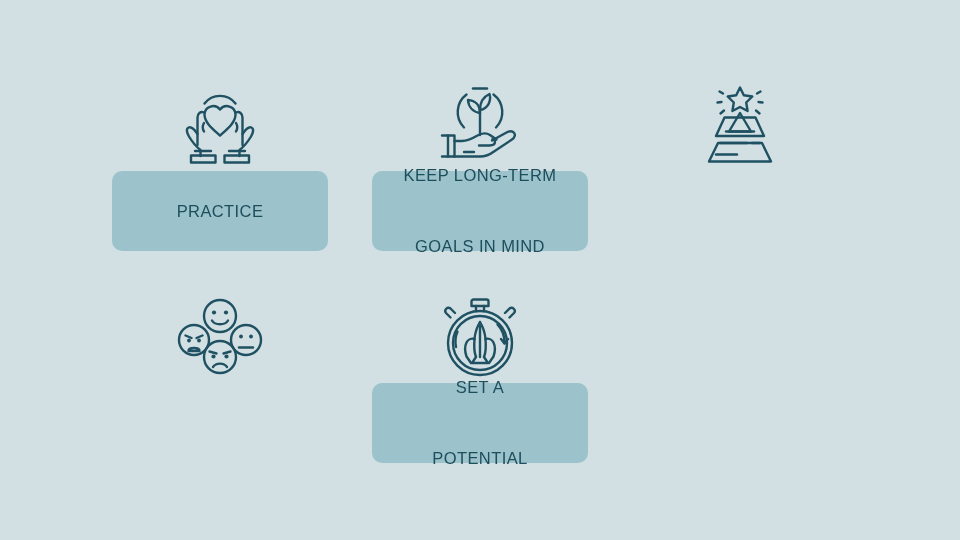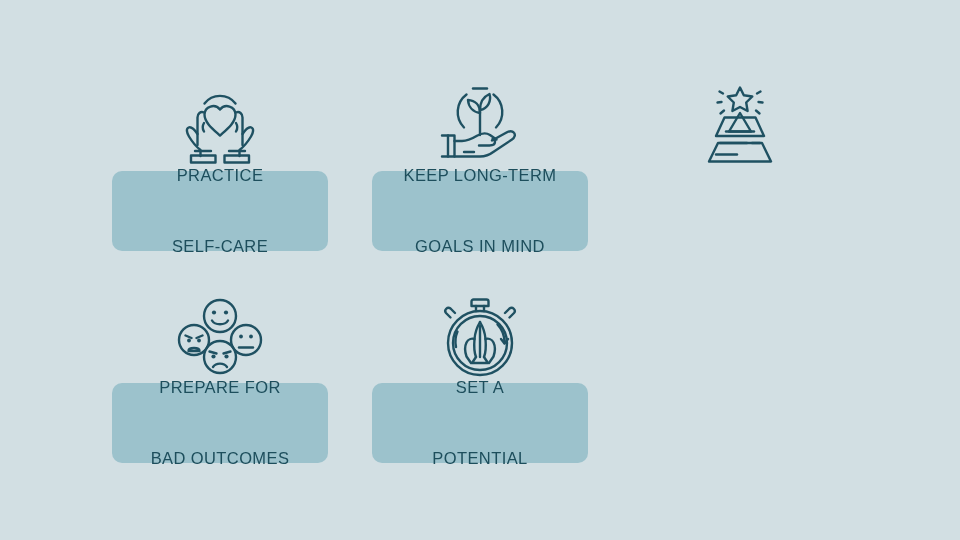--- a/index.html
+++ b/index.html
@@ -108,21 +108,20 @@
           <path class="ico-stroke" d="M68.5 51 C71.2 47 75 43.5 77.4 44.5 C80 45.6 79.4 49.5 77 53.5 C74 58.5 70 63.5 65.5 67 L65.5 73"></path>
           <path class="ico-stroke" d="M62 40 C63.5 42.5 63.5 46 62 48.5"></path>
           <path class="ico-stroke" d="M17 72.5 L41.5 72.5 L41.5 79.5 L17 79.5 Z"></path>
           <path class="ico-stroke" d="M50.5 72.5 L75 72.5 L75 79.5 L50.5 79.5 Z"></path>
           <path class="ico-stroke" d="M21 68 L37 68"></path>
           <path class="ico-stroke" d="M55 68 L71 68"></path>
         </svg>
       </div>
       <div class="card">
         <div class="card-line">PRACTICE</div>
-        <div class="card-line">SELF-CARE</div>
       </div>
     </div>
 
 
     <div class="cell">
         <div class="icon-wrap">
         <svg viewBox="0 0 92 84" xmlns="http://www.w3.org/2000/svg" aria-hidden="true">
           <path class="ico-stroke" d="M39 5.5 L53 5.5"></path>
           <path class="ico-stroke" d="M32.5 11.5 A22 22 0 0 0 30 44.5"></path>
           <path class="ico-stroke" d="M59.5 11.5 A22 22 0 0 1 62 44.5"></path>
@@ -185,24 +184,20 @@
           <circle class="ico-fill" cx="77" cy="41.5" r="1.9"></circle>
           <path class="ico-stroke" d="M65 52.5 L79 52.5"></path>
 
           <circle class="ico-stroke" cx="46" cy="62" r="16"></circle>
           <path class="ico-stroke" d="M35.5 56.5 L42.5 58.5"></path>
           <path class="ico-stroke" d="M56.5 56.5 L49.5 58.5"></path>
           <circle class="ico-fill" cx="39.5" cy="61.5" r="2.1"></circle>
           <circle class="ico-fill" cx="52.5" cy="61.5" r="2.1"></circle>
           <path class="ico-stroke" d="M39 72 C42 67.5 50 67.5 53 72"></path>
         </svg>
-      </div>
-      <div class="card">
-        <div class="card-line">PREPARE FOR</div>
-        <div class="card-line">BAD OUTCOMES</div>
       </div>
     </div>
 
     <div class="cell">
       <div class="icon-wrap">
         <svg viewBox="0 0 92 84" xmlns="http://www.w3.org/2000/svg" aria-hidden="true">
           <path class="ico-stroke" d="M39.5 4.5 L52.5 4.5 A2 2 0 0 1 54.5 6.5 L54.5 11 L37.5 11 L37.5 6.5 A2 2 0 0 1 39.5 4.5 Z"></path>
           <path class="ico-stroke" d="M42 11 L42 16"></path>
           <path class="ico-stroke" d="M50 11 L50 16"></path>
           <path class="ico-stroke" d="M21 18 L16.5 13.5 A3.2 3.2 0 0 0 12 18 L16.5 22.5"></path>

